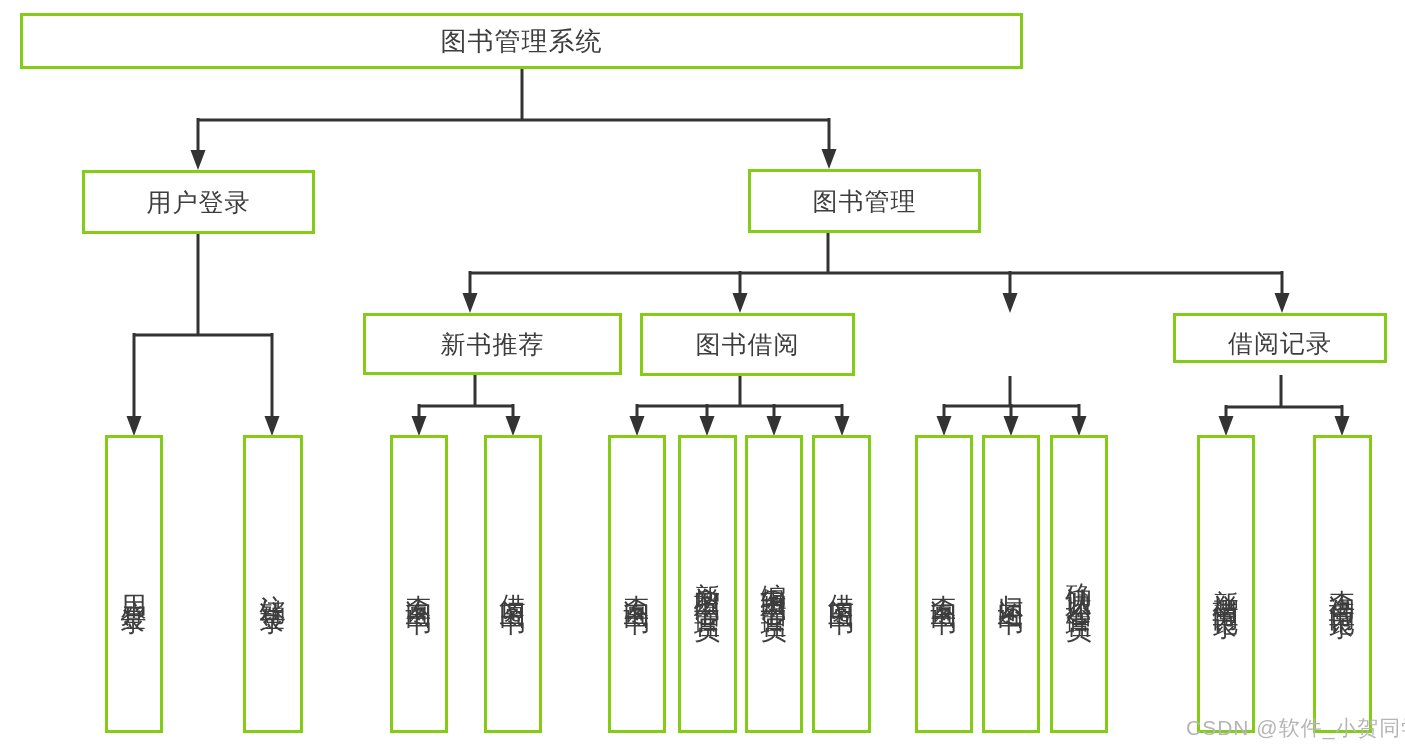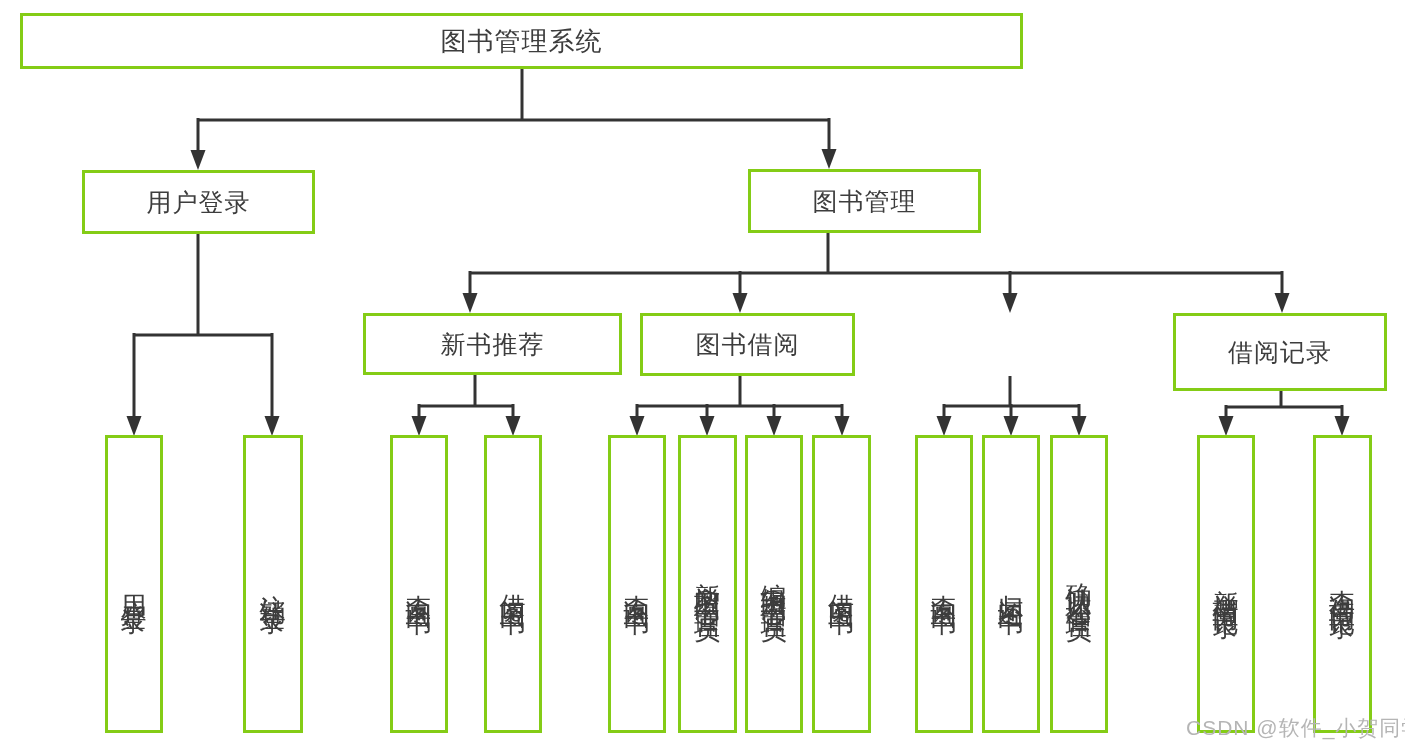--- a/index.html
+++ b/index.html
@@ -147,21 +147,21 @@
   <div class="node" style="left:712px; top:169px; width:233px; height:64px;margin-left:36px;">
     <span class="h-label">图书管理</span>
   </div>
 
   <div class="node" style="left:363px; top:313px; width:259px; height:62px;">
     <span class="h-label">新书推荐</span>
   </div>
   <div class="node" style="left:632px; top:313px; width:215px; height:63px;margin-left:8px;">
     <span class="h-label">图书借阅</span>
   </div>
-  <div class="node" style="left:1173px; top:313px; width:214px; height:78px;">
+  <div class="node" style="left:1173px; top:313px; width:214px; height:50px;align-items:flex-end;">
     <span class="h-label">借阅记录</span>
   </div>
 
   <div class="node leaf" style="left:105px; width:58px;">
     <span class="v-label">用户登录</span>
   </div>
   <div class="node leaf" style="left:243px; width:60px;">
     <span class="v-label">注销登录</span>
   </div>
 

